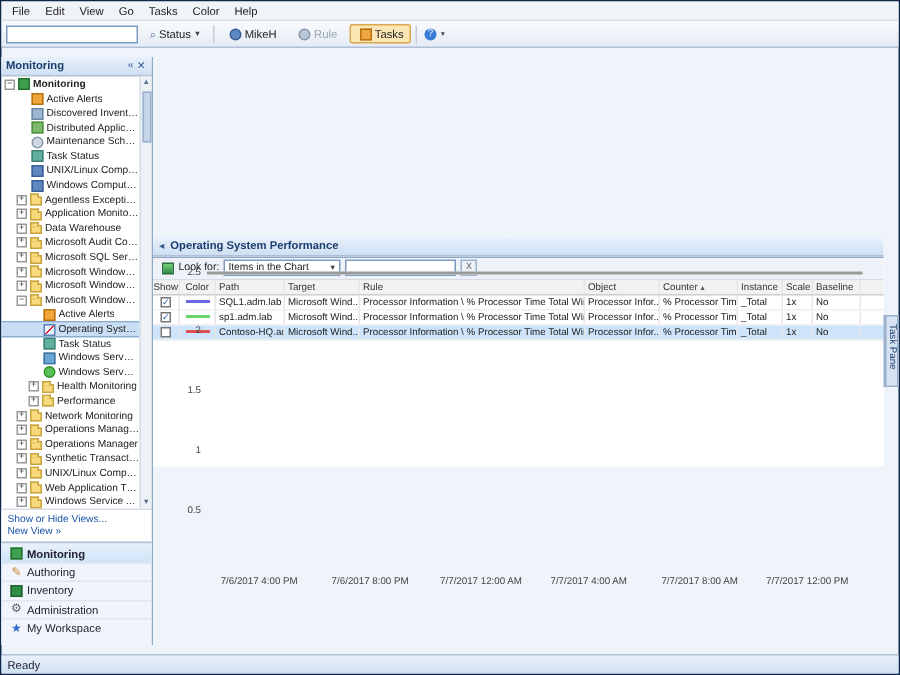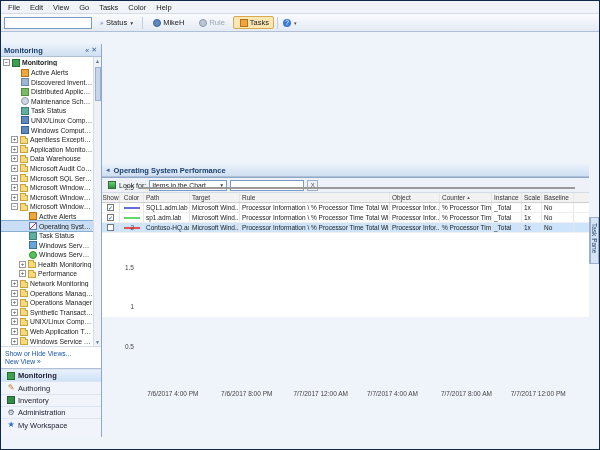--- a/index.html
+++ b/index.html
@@ -466,14 +466,17 @@
     </div>
 
     <div class="taskpane">
       <div class="tp-tab">
         <span class="vtext">Task Pane</span>
       </div>
     </div>
 
   </div>
 
+  <div class="statusbar">
+    <span>Ready</span>
+  </div>
 
 </div>
 
 </body></html>

